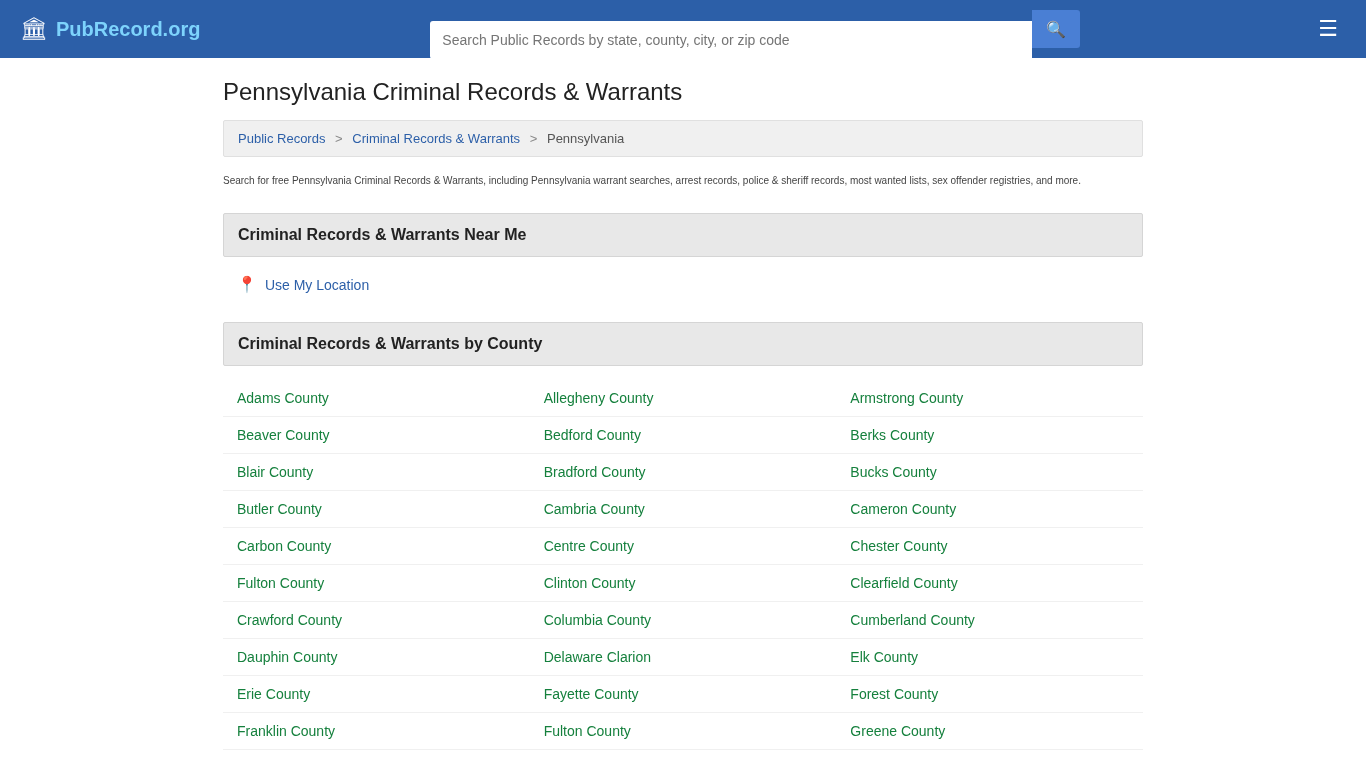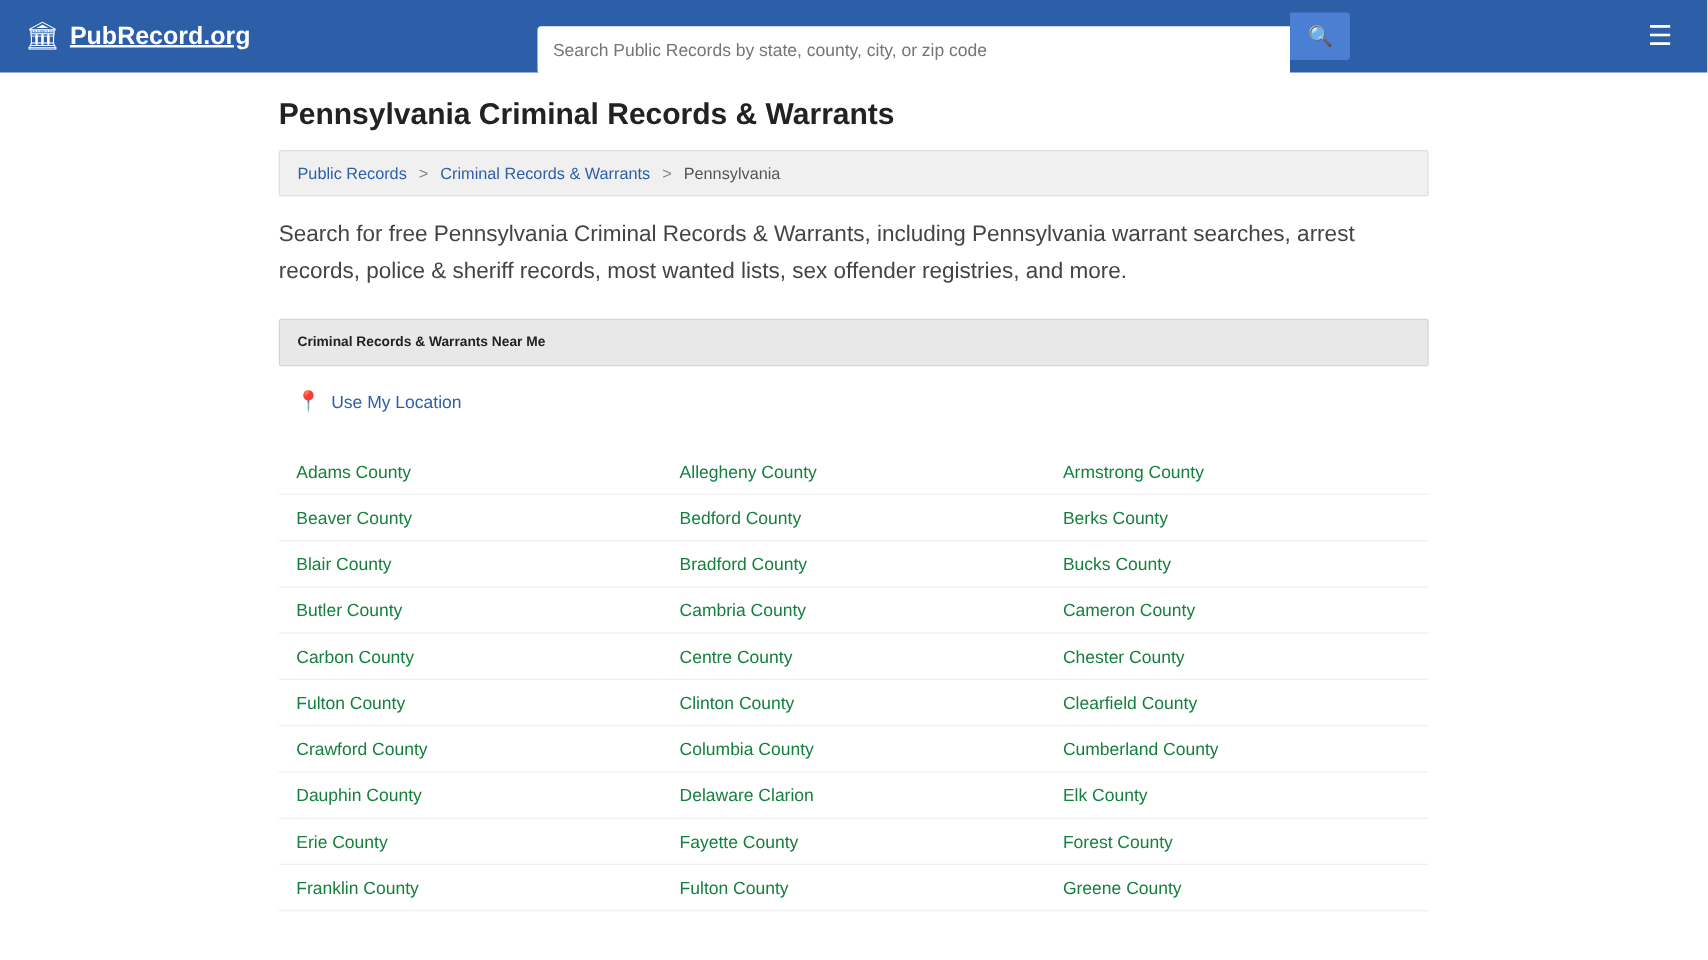--- a/index.html
+++ b/index.html
@@ -20,22 +20,21 @@
       gap: 8px;
       color: #fff;
       text-decoration: none;
     }
     .logo-icon {
       font-size: 22px;
     }
     .logo-text {
       font-size: 20px;
       font-weight: bold;
-      color: #ffffff;
-      text-decoration: underline;
+      color: #7dd3fc;
     }
     .search-area {
       display: flex;
       align-items: center;
       flex: 1;
       max-width: 650px;
       margin: 0 20px;
     }
     .search-input {
       flex: 1;
@@ -68,21 +67,21 @@
 
     
     .main {
       max-width: 960px;
       margin: 0 auto;
       padding: 20px 20px;
     }
 
     .page-title {
       font-size: 24px;
-      font-weight: bold;
+      font-weight: normal;
       color: #222;
       margin-bottom: 14px;
     }
 
     
     .breadcrumb {
       background: #f0f0f0;
       border: 1px solid #e0e0e0;
       padding: 10px 14px;
       font-size: 13px;
@@ -91,32 +90,32 @@
       border-radius: 2px;
     }
     .breadcrumb a {
       color: #2c5fa8;
       text-decoration: none;
     }
     .breadcrumb .sep { margin: 0 6px; color: #888; }
 
     
     .description {
-      font-size: 18px;
+      font-size: 10px;
       color: #444;
       line-height: 1.6;
       margin-bottom: 24px;
     }
 
     
     .section-header {
       background: #e8e8e8;
       border: 1px solid #d5d5d5;
       padding: 12px 14px;
-      font-size: 11px;
+      font-size: 16px;
       font-weight: bold;
       color: #222;
       margin-bottom: 14px;
       border-radius: 2px;
     }
 
     
     .near-me-section {
       margin-bottom: 24px;
     }
@@ -189,20 +188,21 @@
 
   <div class="near-me-section">
     <div class="section-header">Criminal Records &amp; Warrants Near Me</div>
     <button class="use-location-btn">
       <span class="location-icon">📍</span>
       <span>Use My Location</span>
     </button>
   </div>
 
   <div class="county-section">
+    <div class="section-header">Criminal Records &amp; Warrants by County</div>
     <div class="county-grid" id="county-grid">
     <a href="#" class="county-link">Adams County</a>
         <a href="#" class="county-link">Allegheny County</a>
         <a href="#" class="county-link">Armstrong County</a>
         <a href="#" class="county-link">Beaver County</a>
         <a href="#" class="county-link">Bedford County</a>
         <a href="#" class="county-link">Berks County</a>
         <a href="#" class="county-link">Blair County</a>
         <a href="#" class="county-link">Bradford County</a>
         <a href="#" class="county-link">Bucks County</a>

